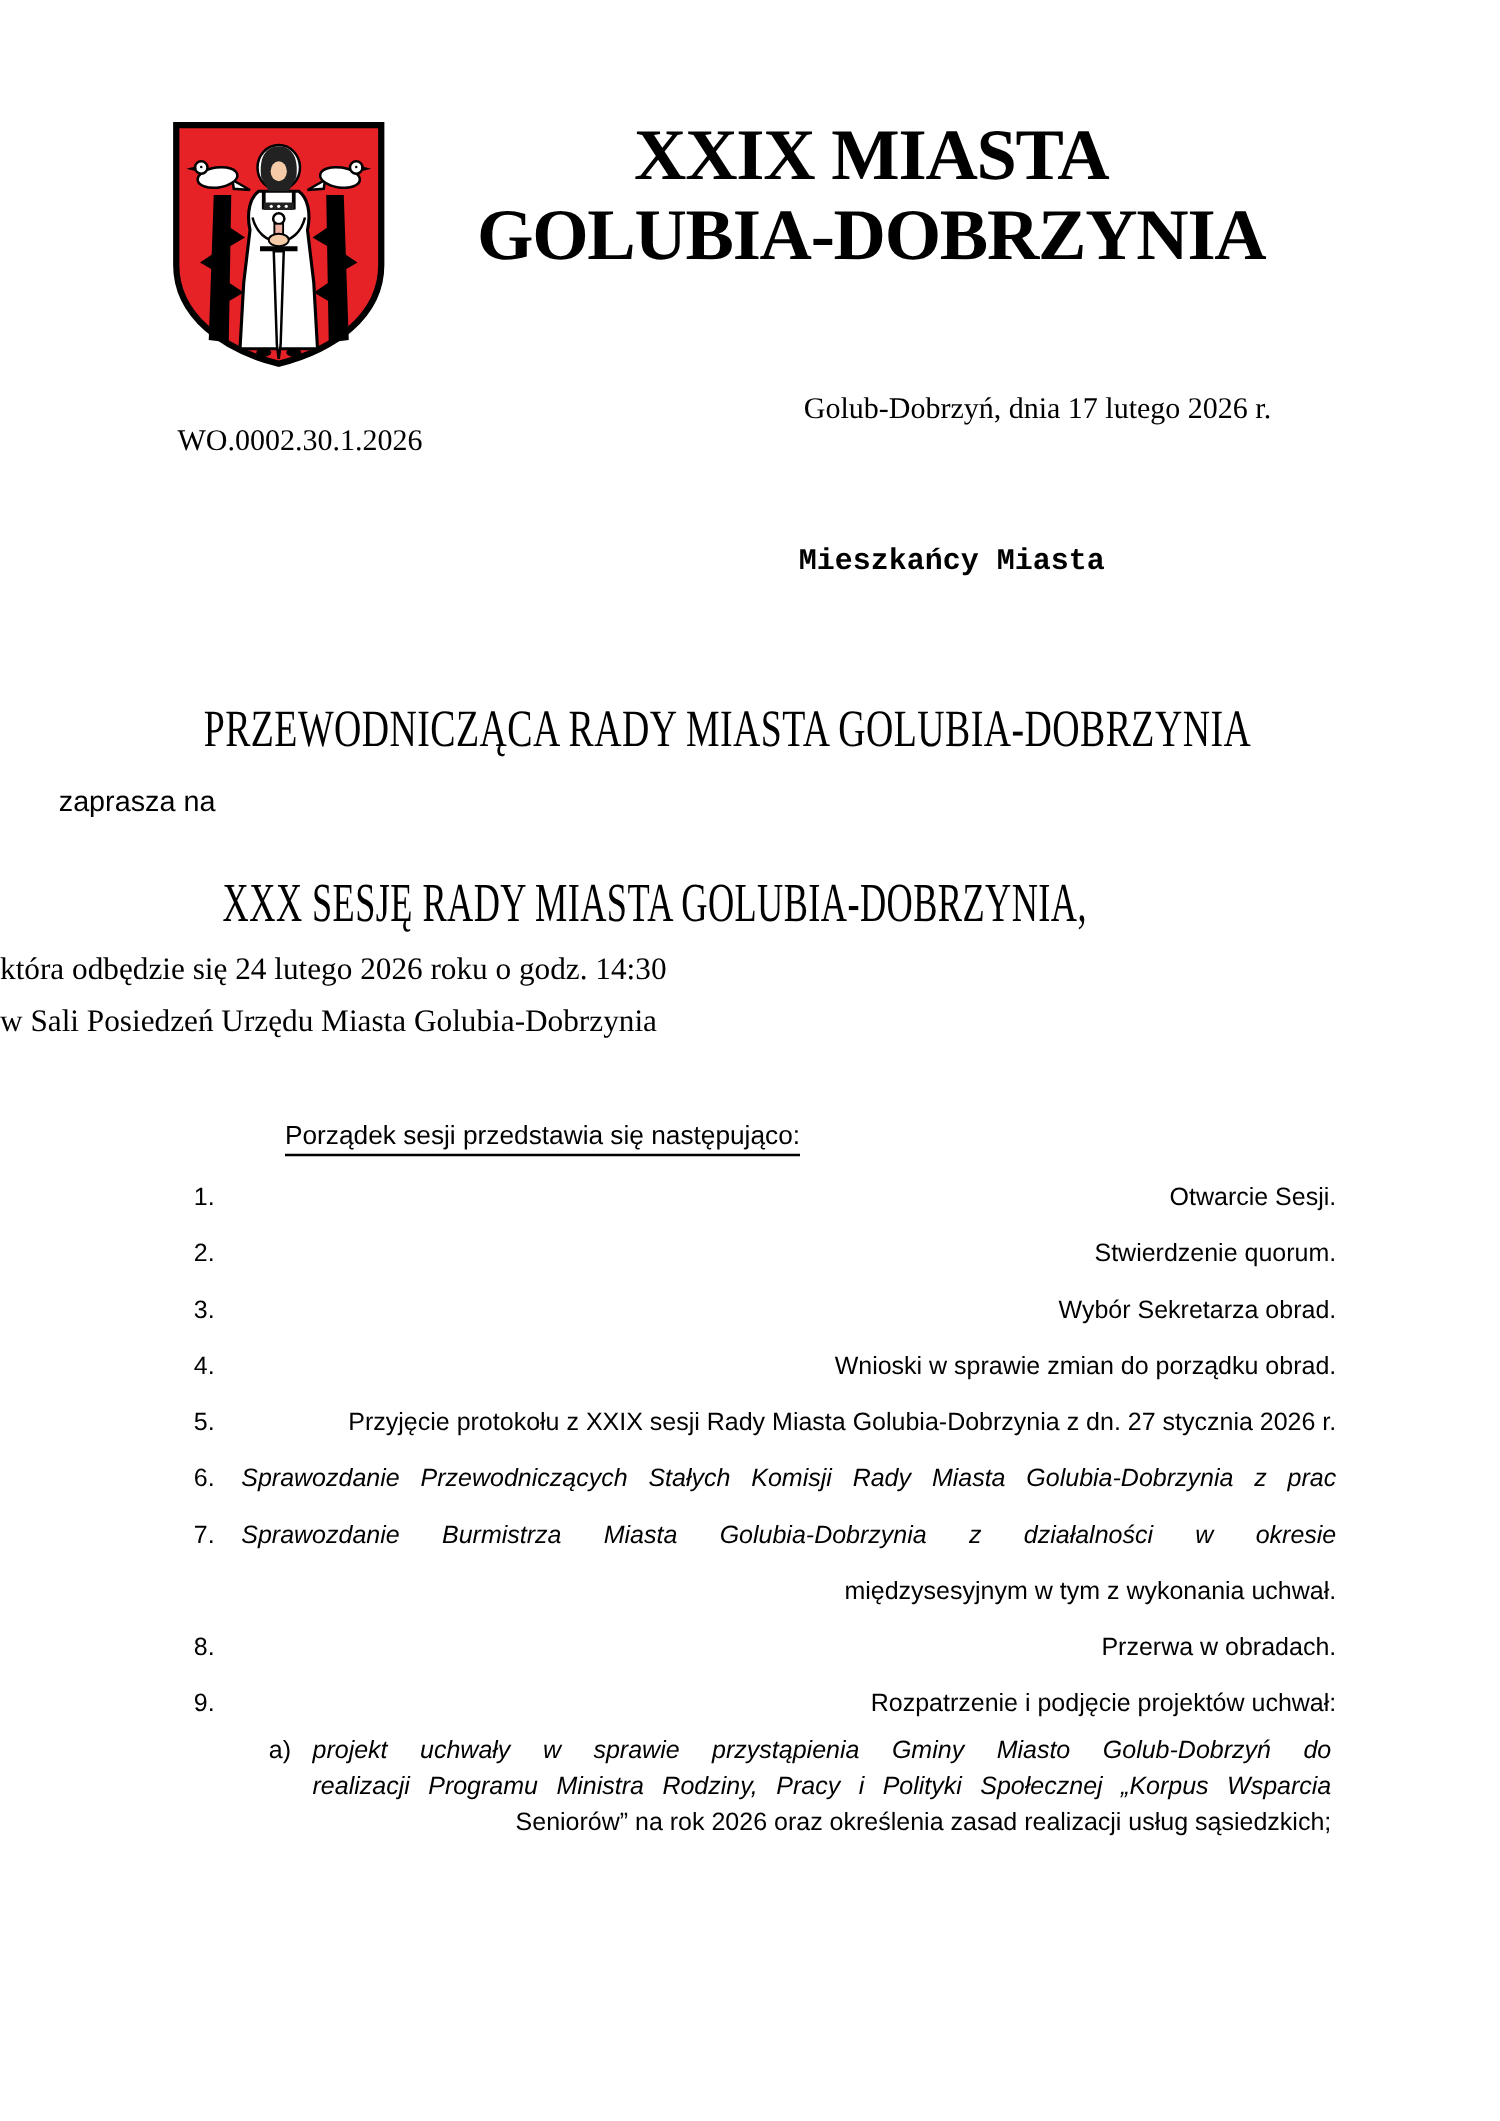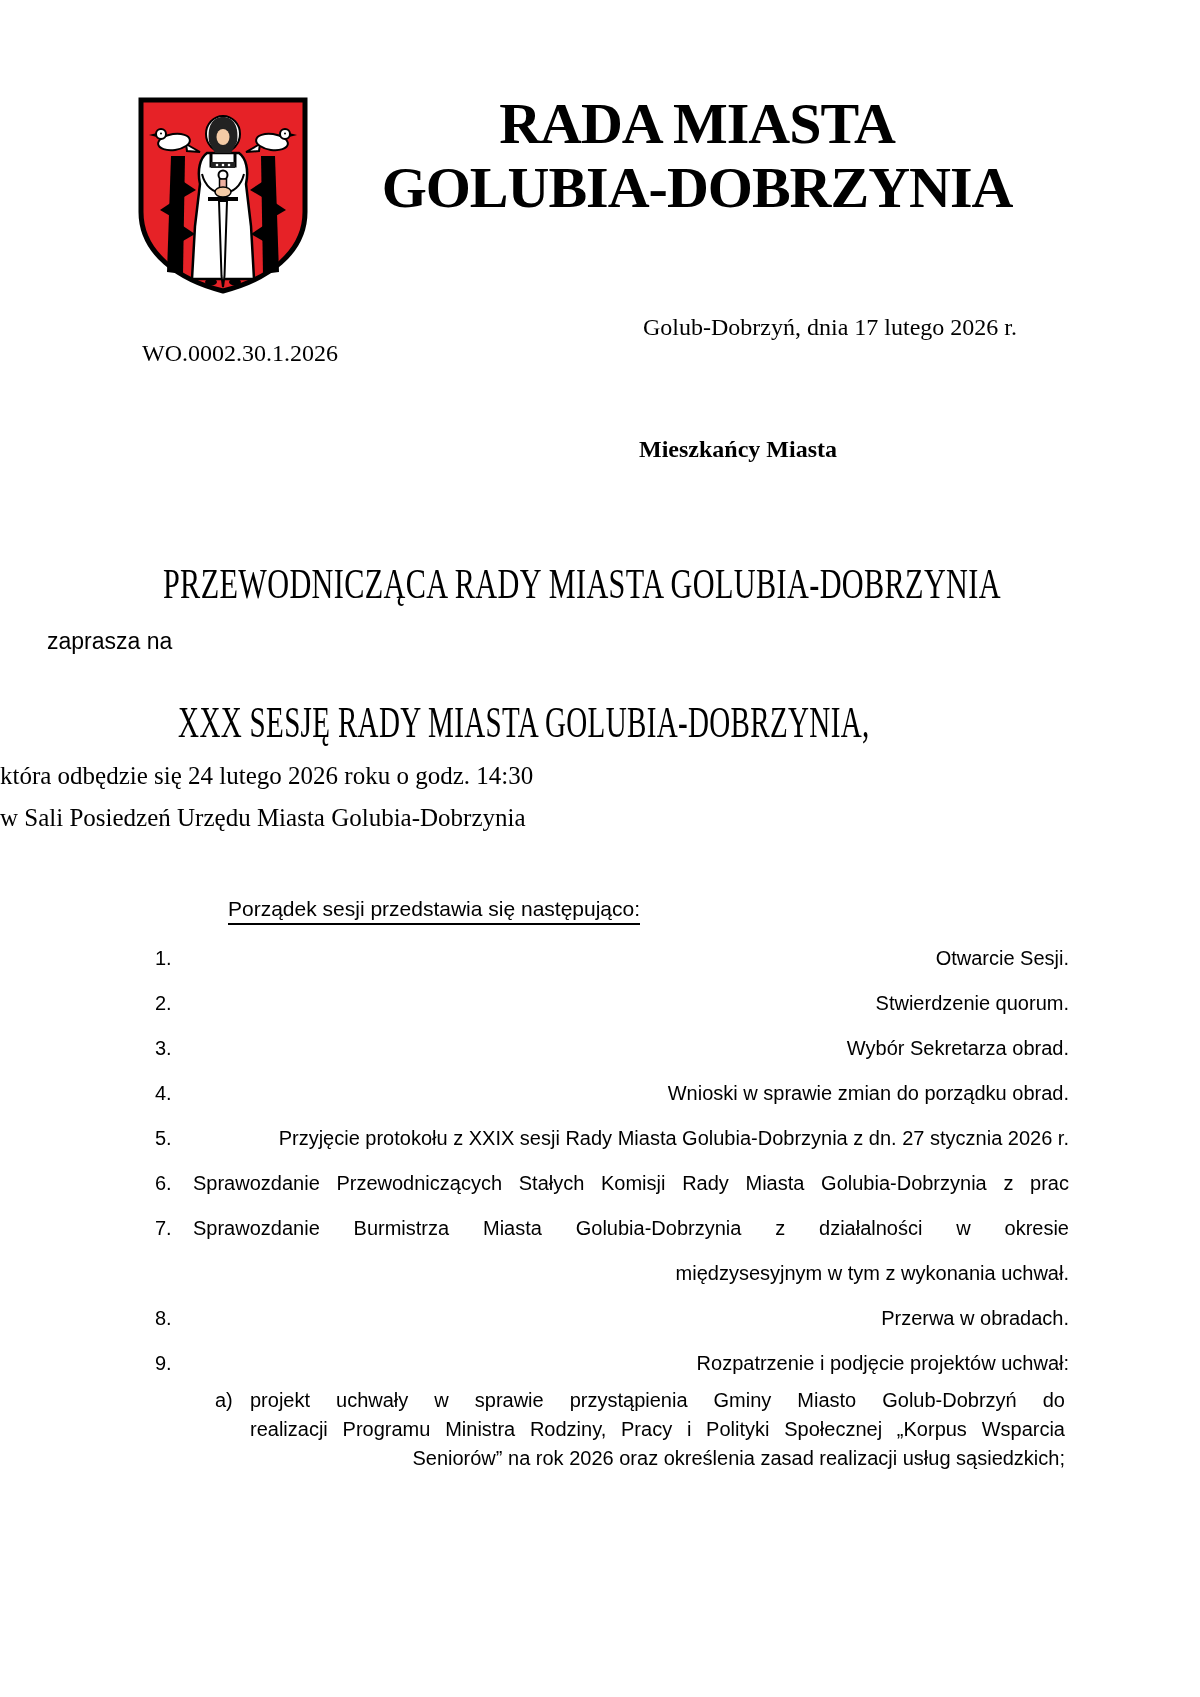--- a/index.html
+++ b/index.html
@@ -9,21 +9,21 @@
   }
   .coat { position:absolute; left:136px; top:96px; width:174px; height:200px; }
 
   .org-title {
     position:absolute; left:295px; top:92px; width:804px; text-align:center;
     font-family:"Liberation Serif", serif; font-weight:bold; font-size:58px;
     line-height:64px; letter-spacing:-1px; white-space:nowrap;
   }
   .place-date { position:absolute; left:643px; top:314px; font-size:24px; white-space:nowrap; }
   .ref-number { position:absolute; left:142px; top:340px; font-size:24px; white-space:nowrap; }
-  .addressee  { position:absolute; left:639px; top:436px; font-size:24px; font-weight:bold; white-space:nowrap; }
+  .addressee  { position:absolute; left:639px; top:436px; font-size:24px; font-weight:bold; white-space:nowrap;font-family:Liberation Mono, monospace; }
 
   .center-row { position:absolute; left:0; width:1200px; white-space:nowrap; }
   .chairwoman { top:560px; font-size:42px; }
   .chairwoman .cond { display:inline-block; transform:scaleX(0.72); transform-origin:center; letter-spacing:0.5px; }
   .invites    { top:628px; font-family:"Liberation Sans", sans-serif; font-size:23px;padding-left:47px; }
   .session    { top:697px; font-size:44px; }
   .session .cond { display:inline-block; transform:scaleX(0.66); transform-origin:center; letter-spacing:0.5px; }
   .dtline     { top:762px; font-size:25px; }
   .venue      { top:804px; font-size:25px; }
 
@@ -34,21 +34,21 @@
   .agenda-heading .u { border-bottom:2px solid #000; padding-bottom:3px; }
 
   .agenda {
     position:absolute; left:155px; top:936px; width:914px; margin:0; padding:0;
     list-style:none; font-family:"Liberation Sans", sans-serif; font-size:20px;
   }
   .item { position:relative; padding-left:38px; line-height:45px; }
   .item > .marker { position:absolute; left:0; top:0; line-height:45px; }
   .txt { width:876px; }
   .line { text-align:right; }
-  .line.j { text-align:justify; text-align-last:justify; }
+  .line.j { text-align:justify; text-align-last:justify;font-style:italic; }
   .sub { position:relative; margin-left:22px; padding-left:35px; line-height:29px; }
   .sub > .marker { position:absolute; left:0; top:0; line-height:29px; }
   .sub .txt { width:815px; }
 </style>
 </head>
 <body>
 
 <div class="page">
 
   <svg class="coat" viewBox="0 0 174 200" aria-hidden="true">
@@ -94,21 +94,21 @@
       <rect x="83.5" y="83" width="7" height="16" fill="#eeb0a0" stroke="#000" stroke-width="1.5"></rect>
       <ellipse cx="87" cy="96" rx="8" ry="5" fill="#f4cba6" stroke="#000" stroke-width="1.5"></ellipse>
       <path d="M72,103 L102,103" stroke="#000" stroke-width="4"></path>
       <path d="M83,105 L91,105 L88.5,180 L87,191 L85.5,180 Z" fill="#fff" stroke="#000" stroke-width="2"></path>
       <ellipse cx="75" cy="186" rx="6" ry="3.5" fill="#000"></ellipse>
       <ellipse cx="99" cy="186" rx="6" ry="3.5" fill="#000"></ellipse>
     </g>
   </svg>
 
   <div class="org-title">
-    <div>RADA MIASTA</div>
+    <div>XXIX MIASTA</div>
     <div>GOLUBIA-DOBRZYNIA</div>
   </div>
 
   <div class="place-date">Golub-Dobrzyń, dnia 17 lutego 2026 r.</div>
   <div class="ref-number">WO.0002.30.1.2026</div>
   <div class="addressee">Mieszkańcy Miasta</div>
 
   <div class="center-row chairwoman">
     <span class="cond">PRZEWODNICZĄCA RADY MIASTA GOLUBIA-DOBRZYNIA</span>
   </div>

